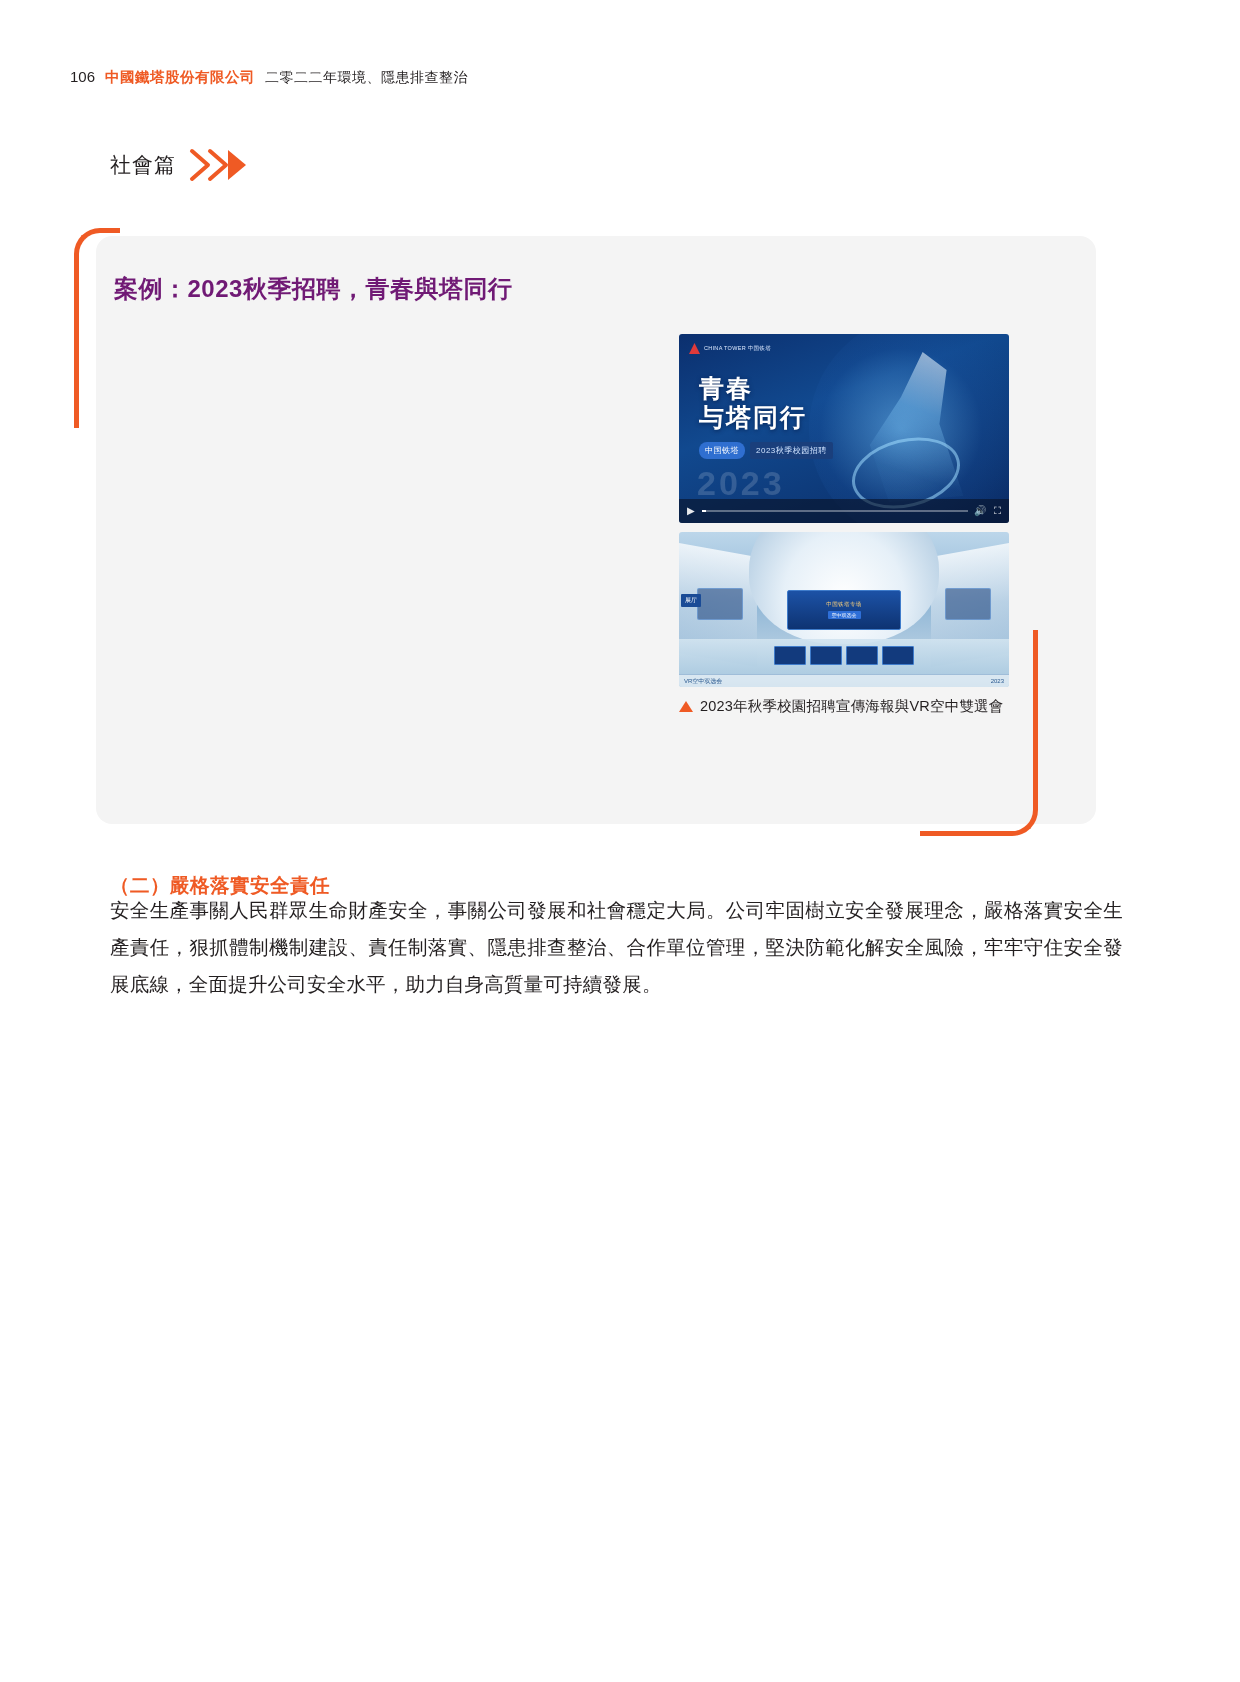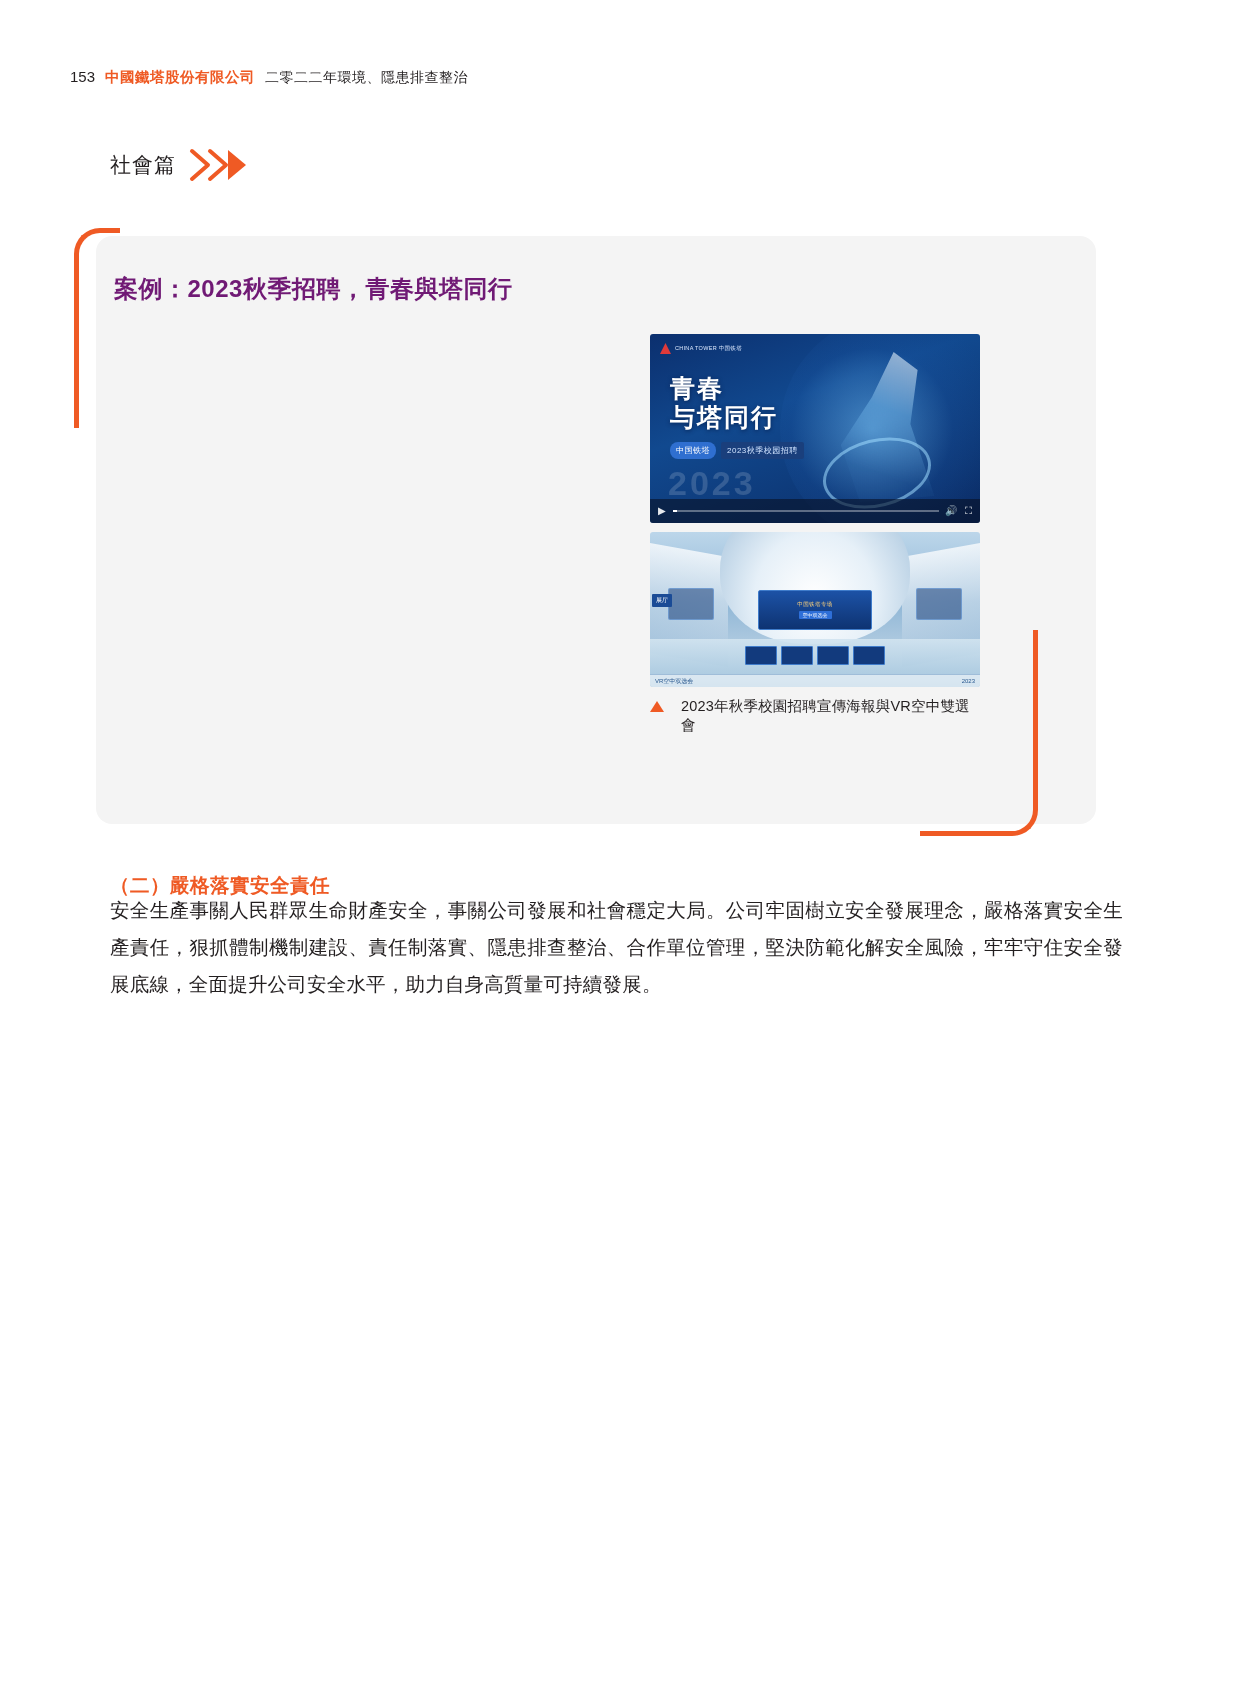--- a/index.html
+++ b/index.html
@@ -121,21 +121,21 @@
     margin: 0;
   }
   .case-body p + p {
     margin-top: 26px;
   }
 
   
   .media-col {
     position: absolute;
     top: 334px;
-    left: 650px;
+    left: 679px;
     width: 330px;
   }
 
   .video-card {
     position: relative;
     width: 330px;
     height: 189px;
     border-radius: 3px;
     overflow: hidden;
     background: linear-gradient(160deg, #0b2f6e 0%, #11498f 38%, #0a2a63 100%);
@@ -373,21 +373,21 @@
     color: #fff;
     font-size: 6px;
     padding: 2px 4px;
     border-radius: 1px;
   }
 
   .caption {
     margin-top: 10px;
     display: flex;
     align-items: flex-start;
-    gap: 17px;
+    gap: 7px;
     font-size: 14.5px;
     color: #231f20;
     letter-spacing: 0.2px;
   }
   .caption-tri {
     width: 0; height: 0;
     margin-top: 4px;
     border-left: 7px solid transparent;
     border-right: 7px solid transparent;
     border-bottom: 11px solid #ef5a24;
@@ -415,21 +415,21 @@
     text-align: justify;
     text-justify: inter-character;
     letter-spacing: 0.2px;
   }
   .sub-body p { margin: 0; }
 </style>
 </head>
 <body>
 
 <div class="page-header">
-  <span class="page-number">153</span>
+  <span class="page-number">106</span>
   <span class="header-company">中國鐵塔股份有限公司</span>
   <span class="header-report">二零二二年環境、隱患排查整治</span>
 </div>
 
 <div class="section-marker">
   <span class="section-marker-label">社會篇</span>
   <span class="chev-wrap">
     <svg width="60" height="34" viewBox="0 0 60 34" xmlns="http://www.w3.org/2000/svg">
       <path d="M4 3 L20 17 L4 31" fill="none" stroke="#ef5a24" stroke-width="4" stroke-linecap="round" stroke-linejoin="round"></path>
       <path d="M22 3 L38 17 L22 31" fill="none" stroke="#ef5a24" stroke-width="4" stroke-linecap="round" stroke-linejoin="round"></path>

